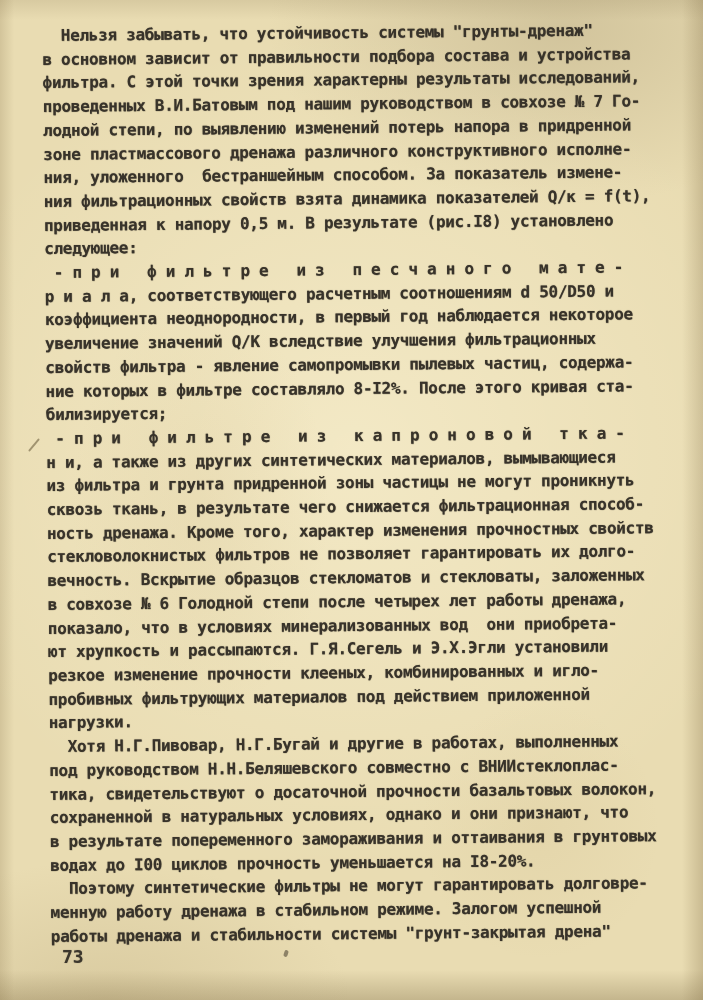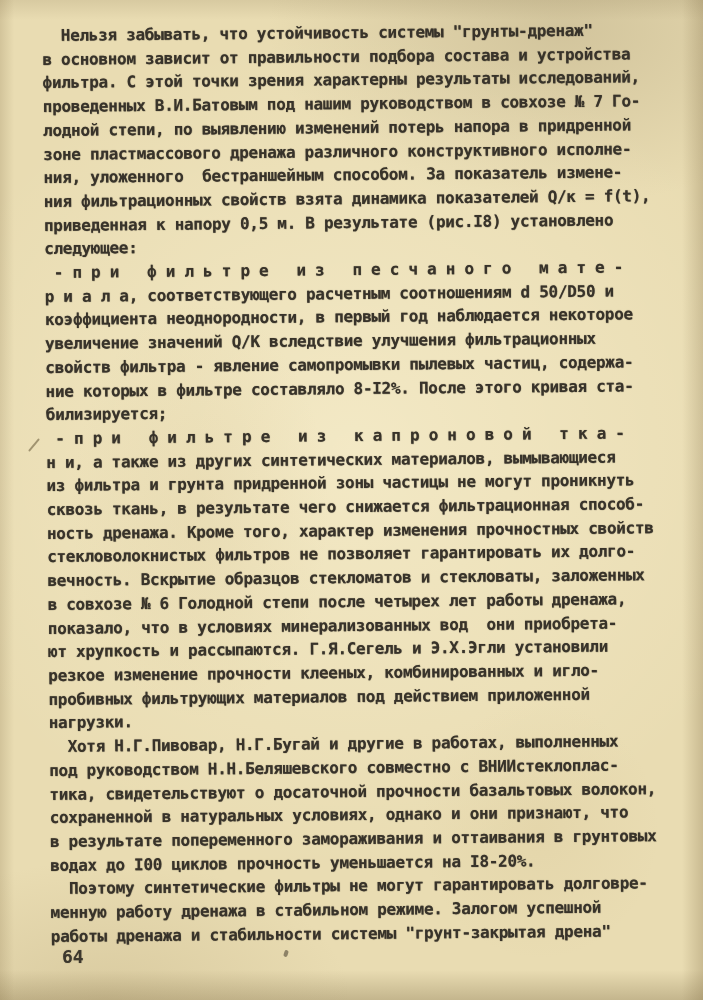--- a/index.html
+++ b/index.html
@@ -146,14 +146,14 @@
     </div>
 
     <div class="paragraph">
       <div class="line">  Поэтому синтетические фильтры не могут гарантировать долговре-</div>
       <div class="line">менную работу дренажа в стабильном режиме. Залогом успешной</div>
       <div class="line">работы дренажа и стабильности системы "грунт-закрытая дрена"</div>
     </div>
 
   </div>
 
-  <div class="page-number">64</div>
+  <div class="page-number">73</div>
 </div>
 
 </body></html>

